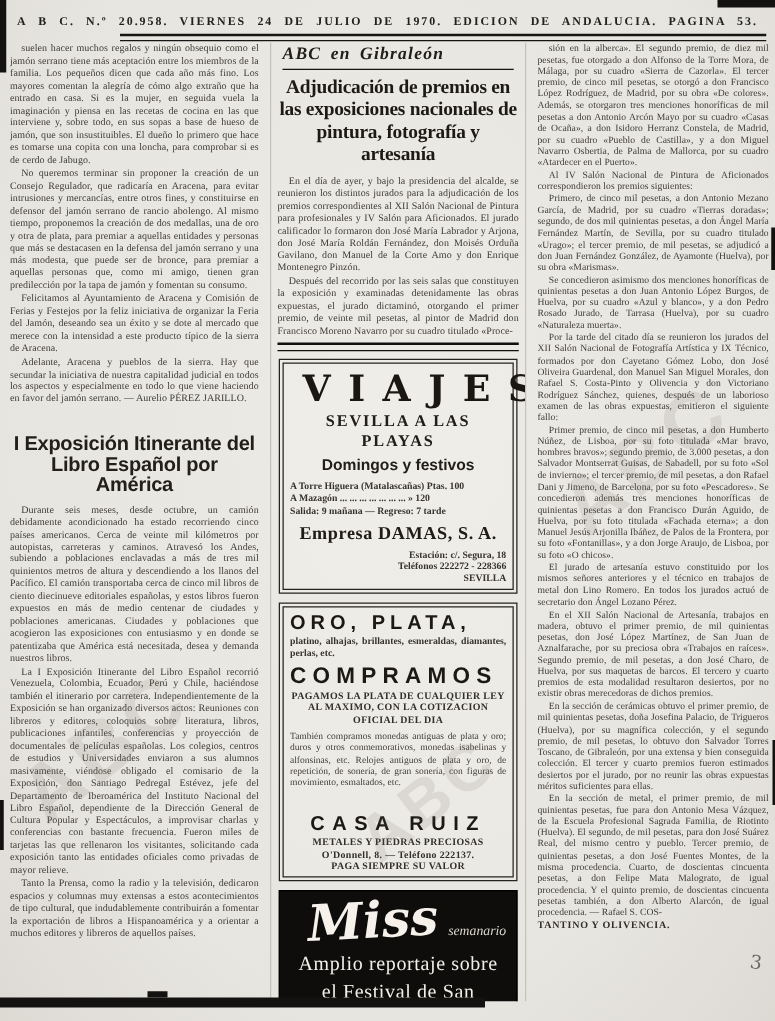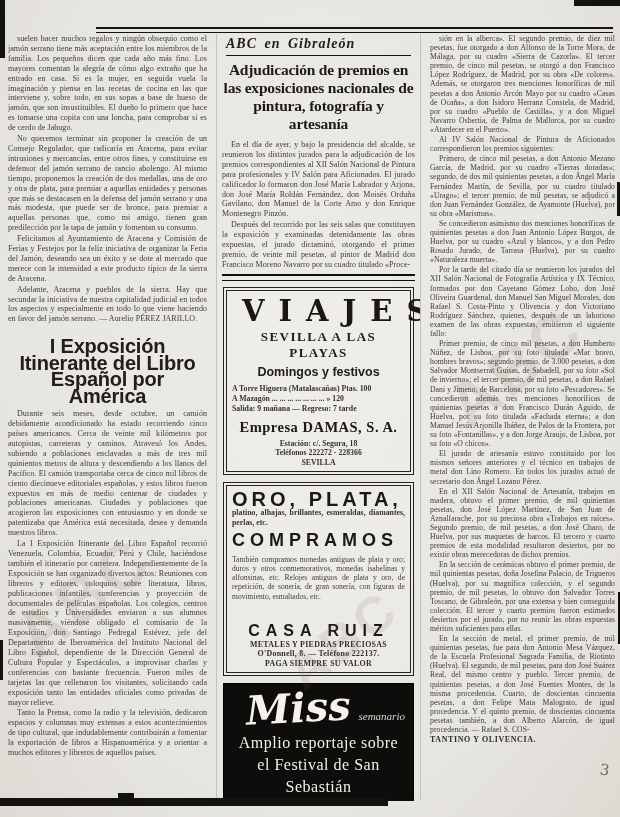--- a/index.html
+++ b/index.html
@@ -36,22 +36,22 @@
   .col-right{flex:1;}
   .col p{
     margin:0 0 1px 0;font-size:8px;line-height:9.9px;
     text-align:justify;text-indent:9px;letter-spacing:.05px;
     color:#44403b;
   }
   .col-right p{font-size:7.7px;line-height:9.1px;}
   
   .article-title{
     font-family:"Liberation Sans", sans-serif;font-weight:bold;
-    font-size:20px;line-height:16.5px;text-align:center;
-    color:#26231f;margin:14px 2px 5px 2px;letter-spacing:-.2px;
+    font-size:16px;line-height:16.5px;text-align:center;
+    color:#26231f;margin:24px 2px 5px 2px;letter-spacing:-.2px;
   }
   .section-label{
     font-family:"Liberation Serif", serif;font-style:italic;font-weight:bold;
     font-size:14px;text-align:left;color:#26231f;
     padding:2px 0 3px 0;border-bottom:1.4px solid #1c1a17;
     margin:0 4px 5px 4px;letter-spacing:1px;word-spacing:3px;
   }
   .main-headline{
     font-family:Liberation Serif, serif;font-weight:bold;
     font-size:15.5px;line-height:18px;text-align:center;
@@ -62,22 +62,22 @@
   
   .ad-box{border:4px double #2a2724;margin:0 1px 7px 1px;padding:4px 5px;background:rgba(255,255,255,.12);}
   .viajes-title{
     font-family:"DejaVu Serif", serif;font-weight:bold;font-size:29px;
     text-align:center;letter-spacing:14px;padding-left:10px;color:#1f1c18;line-height:32px;
   }
   .viajes-sub1{font-weight:bold;font-size:13px;text-align:center;letter-spacing:1.5px;color:#262320;margin-top:2px;}
   .viajes-sub2{font-family:"Liberation Sans", sans-serif;font-weight:bold;font-size:12.5px;text-align:center;color:#262320;margin:4px 0 5px 0;}
   .viajes-line{font-weight:bold;font-size:7.8px;line-height:10px;color:#3b3733;white-space:nowrap;overflow:hidden;}
   .viajes-company{font-family:Liberation Serif, serif;font-weight:bold;font-size:14.5px;text-align:center;color:#242119;margin:5px 0 3px 0;letter-spacing:.5px;}
-  .viajes-addr{font-weight:bold;font-size:7.8px;line-height:9.5px;text-align:center;color:#3b3733;}
-  .oro-title{font-family:"Liberation Sans", sans-serif;font-weight:bold;font-size:20px;letter-spacing:4px;color:#211e1a;line-height:18px;}
+  .viajes-addr{font-weight:bold;font-size:7.8px;line-height:9.5px;text-align:right;color:#3b3733;}
+  .oro-title{font-family:"Liberation Sans", sans-serif;font-weight:bold;font-size:16px;letter-spacing:4px;color:#211e1a;line-height:18px;}
   .oro-desc{font-weight:bold;font-size:7.8px;line-height:9.3px;color:#3b3733;text-align:justify;}
   .oro-compramos{font-family:"Liberation Sans", sans-serif;font-weight:bold;font-size:18px;letter-spacing:5px;color:#211e1a;margin:3px 0 1px 0;}
   .oro-caps{font-weight:bold;font-size:7.9px;line-height:9.4px;text-align:center;color:#36322d;letter-spacing:.3px;}
   .oro-body{font-size:7.6px;line-height:9.2px;text-align:justify;color:#45413b;margin:4px 0;}
   .casa-ruiz{font-family:"Liberation Sans", sans-serif;font-weight:bold;font-size:16px;letter-spacing:6px;text-align:center;color:#211e1a;margin-top:21px;}
   .ad-miss{
     background:#131211;color:#e8e5df;margin:0 1px 5px 1px;
     padding:6px 8px 10px 8px;border:1px solid #000;
   }
   .miss-logo-row{display:flex;align-items:flex-end;gap:8px;margin-left:14px;}
@@ -100,20 +100,21 @@
   .pencil-mark{
     position:absolute;right:10px;bottom:38px;font-size:15px;color:#6b675f;
     transform:rotate(8deg);font-family:"DejaVu Serif", serif;
   }
 </style>
 </head>
 <body>
 
 <div class="page">
 
+  <div class="masthead">A B C. N.º 20.958. VIERNES 24 DE JULIO DE 1970. EDICION DE ANDALUCIA. PAGINA 53.</div>
   <div class="masthead-rule"></div>
 
   <div class="columns">
 
     <div class="col col-left">
       <div>
           <p>suelen hacer muchos regalos y ningún obsequio como el jamón serrano tiene más aceptación entre los miembros de la familia. Los pequeños dicen que cada año más fino. Los mayores comentan la alegría de cómo algo extraño que ha entrado en casa. Si es la mujer, en seguida vuela la imaginación y piensa en las recetas de cocina en las que interviene y, sobre todo, en sus sopas a base de hueso de jamón, que son insustituibles. El dueño lo primero que hace es tomarse una copita con una loncha, para comprobar si es de cerdo de Jabugo.</p>
           <p>No queremos terminar sin proponer la creación de un Consejo Regulador, que radicaría en Aracena, para evitar intrusiones y mercancías, entre otros fines, y constituirse en defensor del jamón serrano de rancio abolengo. Al mismo tiempo, proponemos la creación de dos medallas, una de oro y otra de plata, para premiar a aquellas entidades y personas que más se destacasen en la defensa del jamón serrano y una más modesta, que puede ser de bronce, para premiar a aquellas personas que, como mi amigo, tienen gran predilección por la tapa de jamón y fomentan su consumo.</p>
           <p>Felicitamos al Ayuntamiento de Aracena y Comisión de Ferias y Festejos por la feliz iniciativa de organizar la Feria del Jamón, deseando sea un éxito y se dote al mercado que merece con la intensidad a este producto típico de la sierra de Aracena.</p>
           <p>Adelante, Aracena y pueblos de la sierra. Hay que secundar la iniciativa de nuestra capitalidad judicial en todos los aspectos y especialmente en todo lo que viene haciendo en favor del jamón serrano. — Aurelio PÉREZ JARILLO.</p>
@@ -145,20 +146,21 @@
         <div class="viajes-company">Empresa DAMAS, S. A.</div>
         <div class="viajes-addr">Estación: c/. Segura, 18</div>
         <div class="viajes-addr">Teléfonos 222272 - 228366</div>
         <div class="viajes-addr">SEVILLA</div>
       </div>
 
       <div class="ad-box">
         <div class="oro-title">ORO, PLATA,</div>
         <div class="oro-desc">platino, alhajas, brillantes, esmeraldas, diamantes, perlas, etc.</div>
         <div class="oro-compramos">COMPRAMOS</div>
+        <div class="oro-caps">PAGAMOS LA PLATA DE CUALQUIER LEY AL MAXIMO, CON LA COTIZACION OFICIAL DEL DIA</div>
         <div class="oro-body">También compramos monedas antiguas de plata y oro; duros y otros conmemorativos, monedas isabelinas y alfonsinas, etc. Relojes antiguos de plata y oro, de repetición, de sonería, de gran sonería, con figuras de movimiento, esmaltados, etc.</div>
         <div class="casa-ruiz">CASA RUIZ</div>
         <div class="oro-caps">METALES Y PIEDRAS PRECIOSAS</div>
         <div class="oro-caps">O'Donnell, 8. — Teléfono 222137.</div>
         <div class="oro-caps">PAGA SIEMPRE SU VALOR</div>
       </div>
 
       <div class="ad-miss">
         <div class="miss-logo-row">
           <span class="miss-logo">Miss</span>

